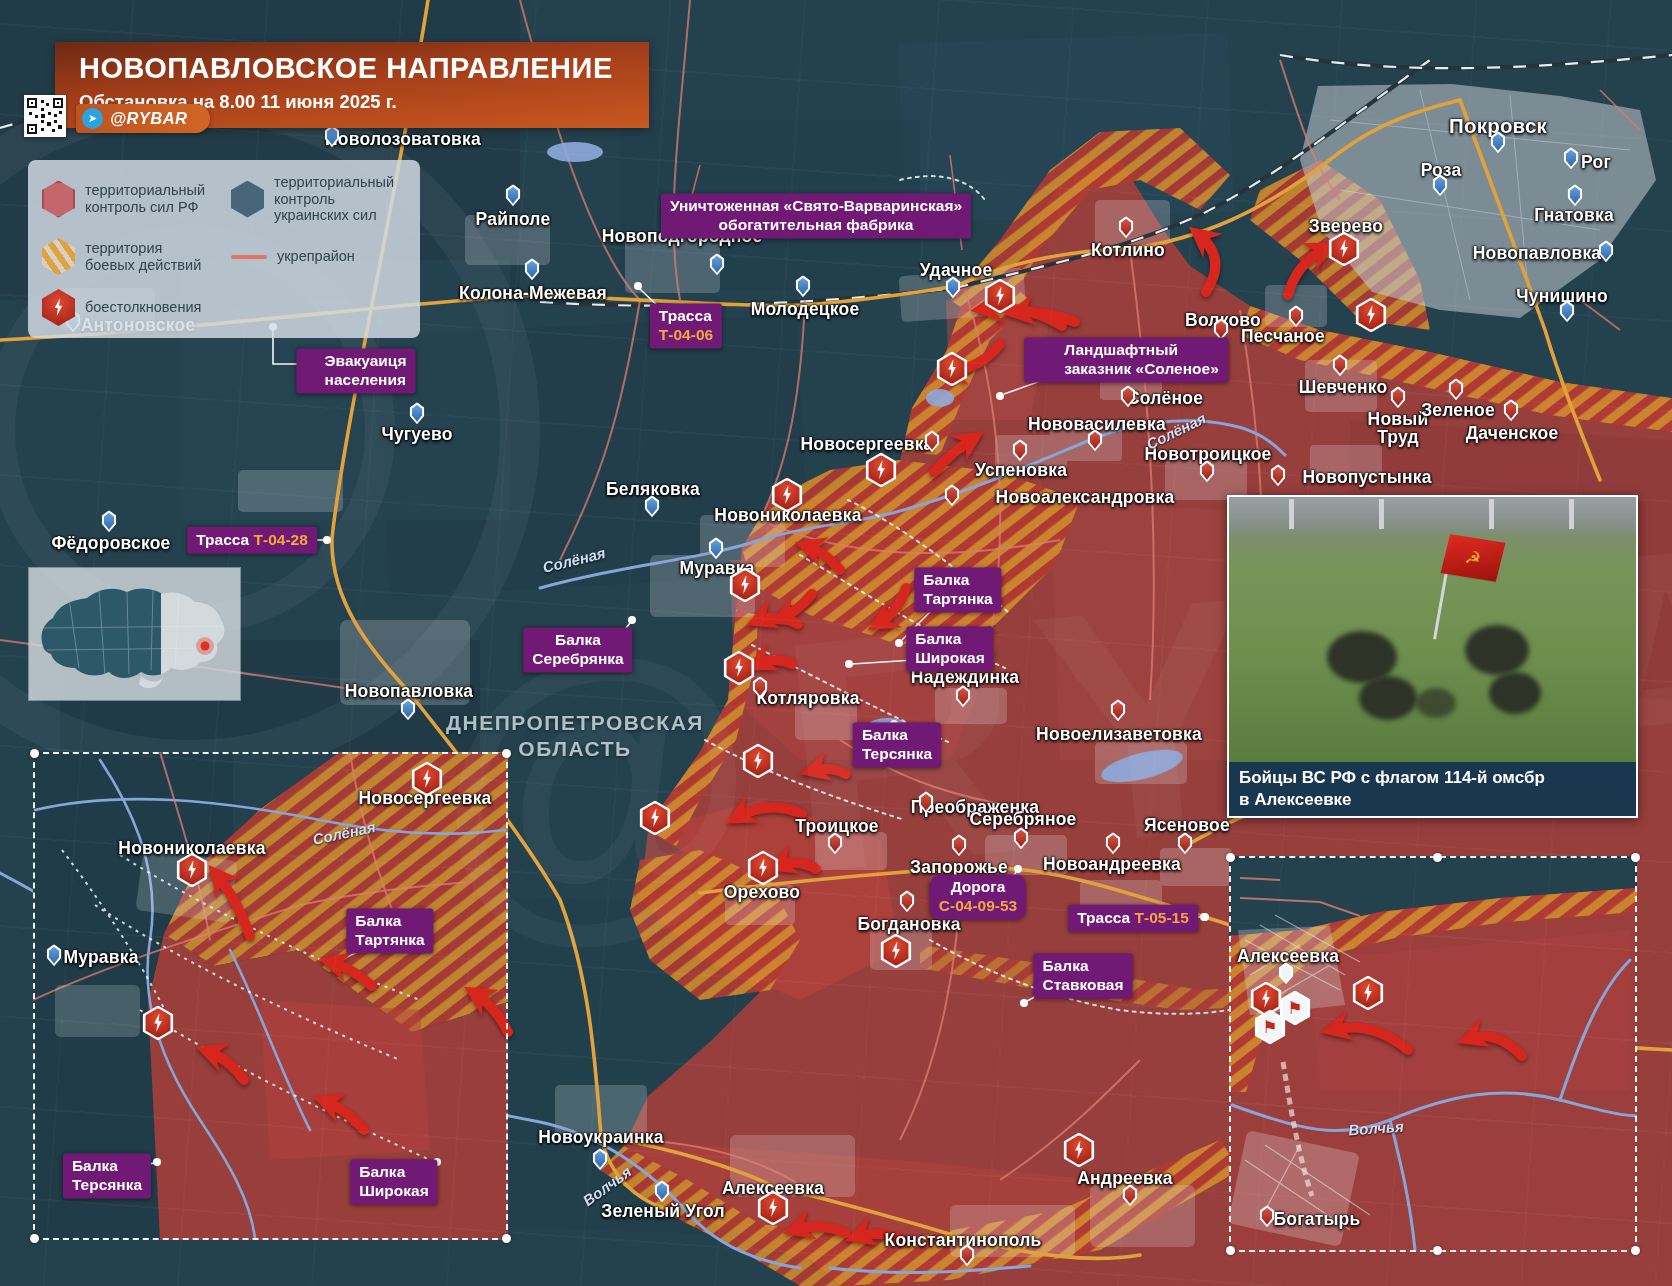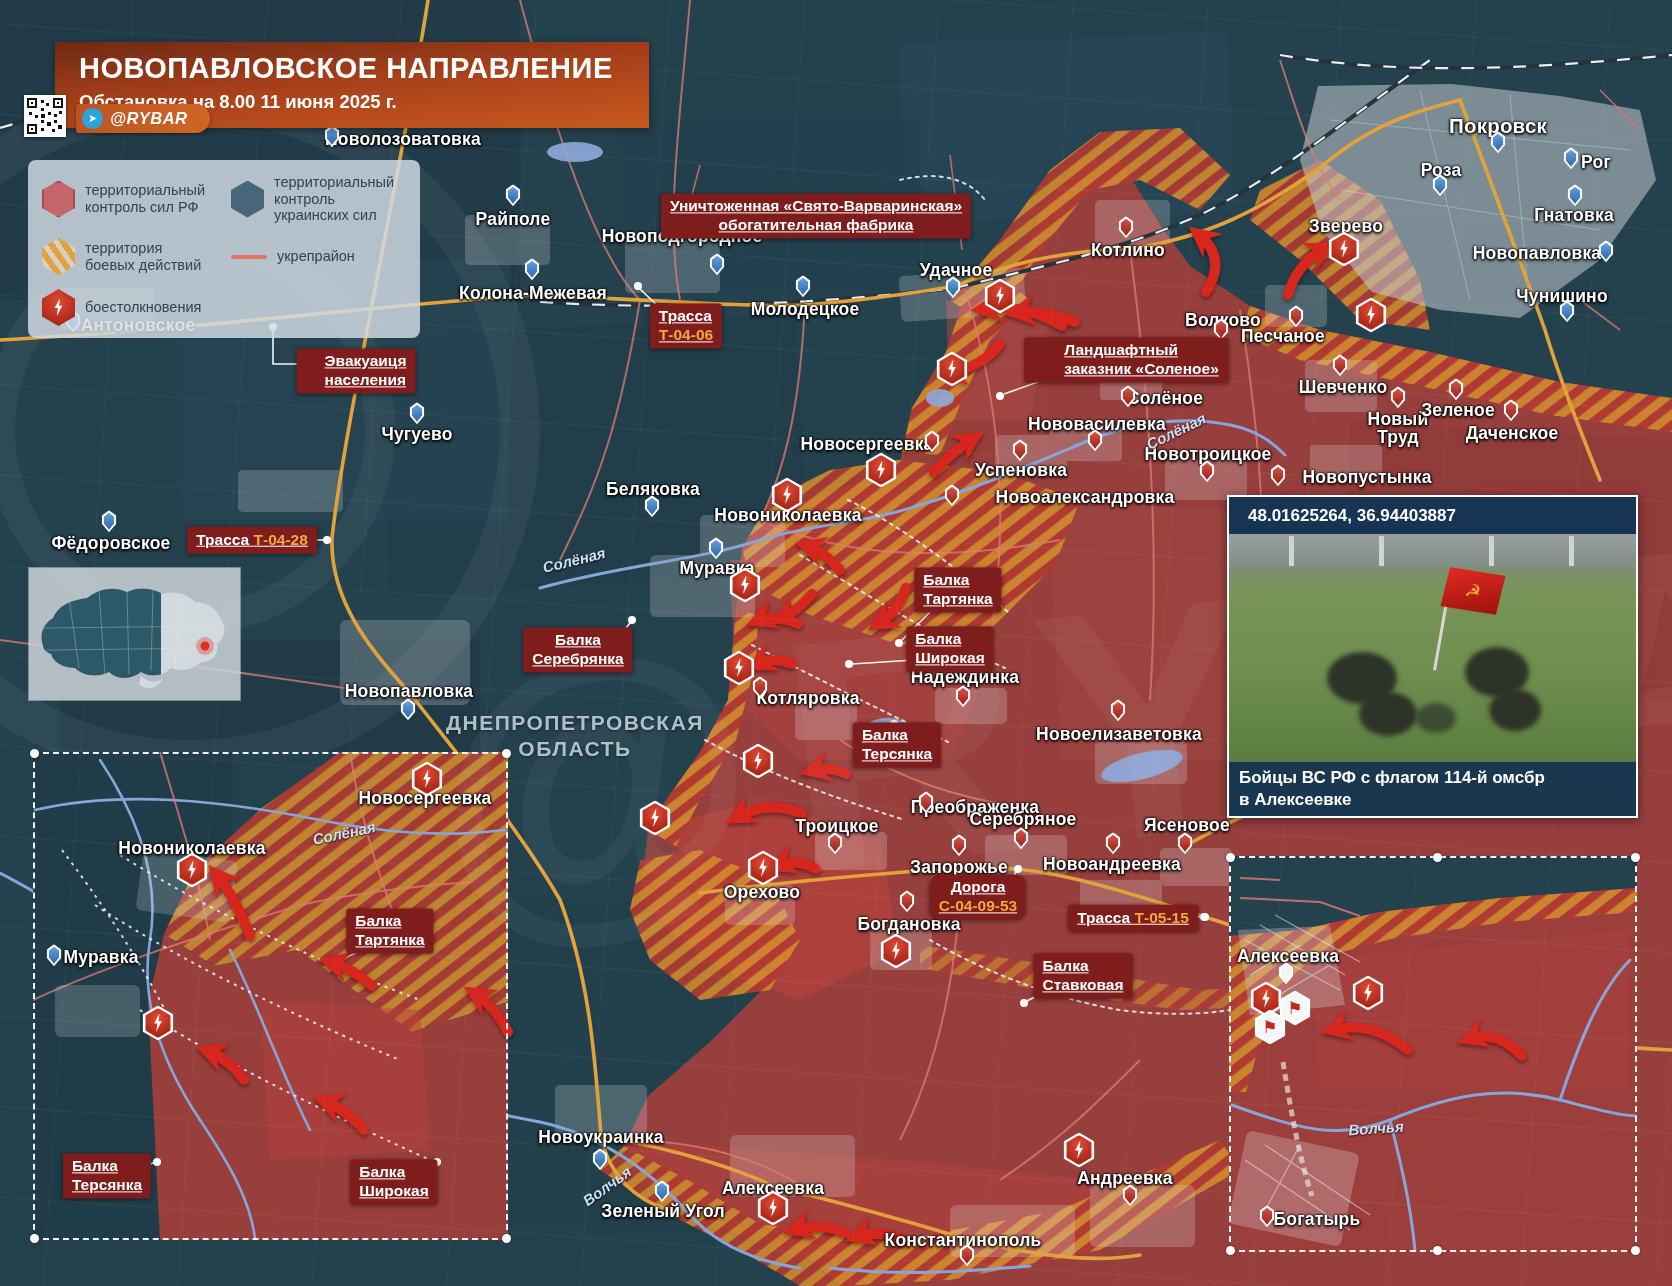--- a/index.html
+++ b/index.html
@@ -80,23 +80,23 @@
     filter:drop-shadow(0 2px 2px rgba(0,0,0,.5));}
   .fhex i{position:absolute;inset:2.6px;clip-path:polygon(50% 0,100% 26%,100% 74%,50% 100%,0 74%,0 26%);
     background:#f4f6f7;display:flex;align-items:center;justify-content:center;
     color:#bf2a1d;font-size:17px;font-weight:700;}
   .nwrap{position:absolute;transform:translate(-50%,-50%);filter:drop-shadow(0 0 6px rgba(255,170,50,.95));}
   .nhex{position:relative;width:26px;height:30px;
     clip-path:polygon(50% 0,100% 26%,100% 74%,50% 100%,0 74%,0 26%);background:#c07a1c;}
   .nhex i{position:absolute;inset:2.4px;clip-path:polygon(50% 0,100% 26%,100% 74%,50% 100%,0 74%,0 26%);
     background:radial-gradient(circle,#f3b34d,#df8f25);display:flex;align-items:center;
     justify-content:center;color:#fff;font-weight:700;font-size:14px;}
-  .ibox{position:absolute;transform:translate(-50%,-50%);background:#7f1d1d;color:#fff;
+  .ibox{position:absolute;transform:translate(-50%,-50%);background:#701a75;color:#fff;
     font-size:15.5px;font-weight:700;padding:4px 9px;border-radius:3px;line-height:1.2;
-    white-space:nowrap;box-shadow:0 1px 4px rgba(0,0,0,.45);text-align:left;text-decoration:underline;}
+    white-space:nowrap;box-shadow:0 1px 4px rgba(0,0,0,.45);text-align:left;}
   .ibox .acc{color:#f2a83e;}
   .regl{position:absolute;transform:translate(-50%,-50%);text-align:center;font-weight:700;
     font-size:21px;letter-spacing:1.5px;color:rgba(202,218,227,.85);
     text-shadow:0 1px 3px rgba(0,0,0,.5);line-height:1.25;white-space:pre-line;}
   .riv{position:absolute;transform:translate(-50%,-50%) rotate(var(--r,0deg));font-style:italic;
     font-weight:700;font-size:15px;color:#cfdff6;text-shadow:0 1px 2px rgba(0,0,0,.85);}
 
   
   .frame{position:absolute;border:2px dashed rgba(255,255,255,.93);z-index:3;pointer-events:none;}
   .dot{position:absolute;width:9px;height:9px;border-radius:50%;background:#fff;
@@ -404,26 +404,20 @@
         <path d="M508,1032 Q495,1006 474,993" marker-end="url(#ah)"></path>
         <path d="M1408,1050 Q1372,1020 1332,1030" marker-end="url(#ah)"></path>
         <path d="M1522,1056 Q1496,1029 1468,1039" marker-end="url(#ah)"></path>
       </g>
   </svg>
 
   <div id="fields"></div>
   <div class="watermark" style="left:430px;top:520px;font-size:330px;transform:rotate(-6deg);">@RYBAR</div>
 
   <div id="photo-inset">
-    <div id="coords-bar">
-      <span class="nwrap" style="position:static;transform:none;">
-        <span class="nhex"><i>1</i></span>
-      </span>
-      <span>48.01625264, 36.94403887</span>
-    </div>
     <div id="photo">
       <div class="strip"></div>
       <div class="post" style="left:60px;"></div>
       <div class="post" style="left:150px;"></div>
       <div class="post" style="left:260px;"></div>
       <div class="post" style="left:340px;"></div>
       <div id="flagpole"></div>
       <div id="flag">☭</div>
       <div class="blob" style="left:24%;top:42%;width:70px;height:52px;"></div>
       <div class="blob" style="left:32%;top:56%;width:58px;height:44px;"></div>

